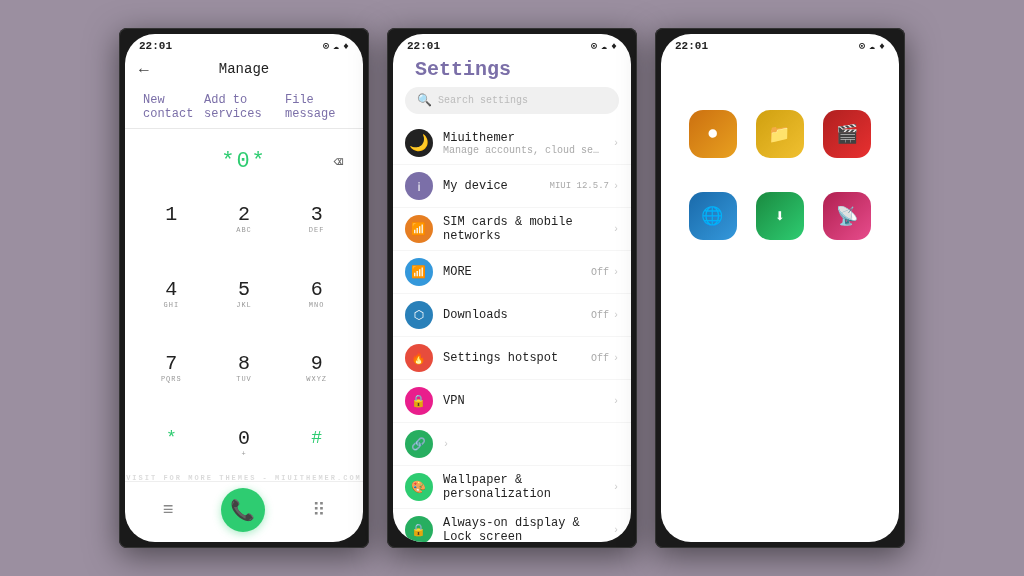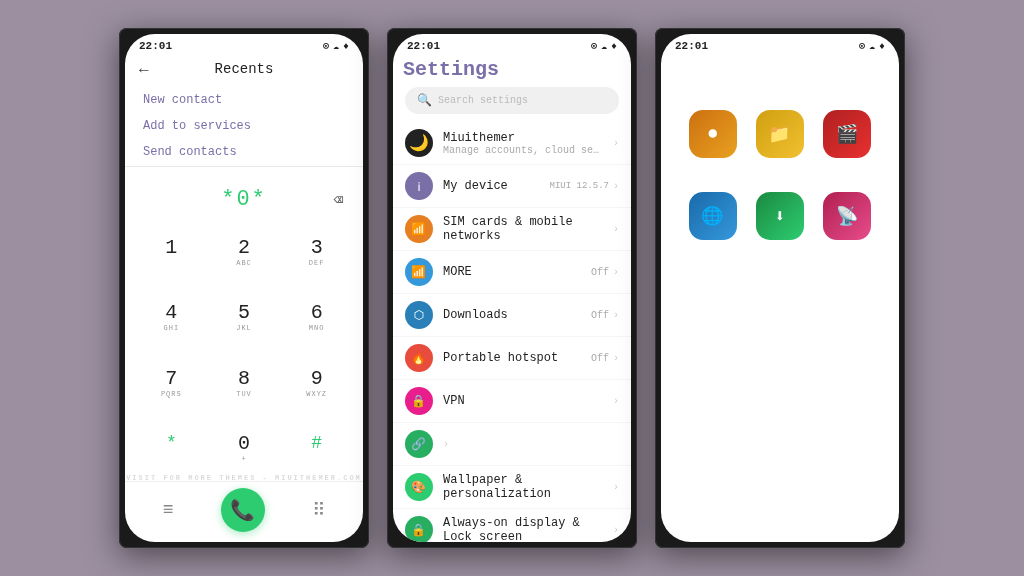--- a/index.html
+++ b/index.html
@@ -63,21 +63,21 @@
       transform: translateX(-50%);
       font-size: 14px;
       font-weight: 500;
       color: #222;
     }
     .back-arrow { font-size: 16px; color: #444; cursor: pointer; }
 
     .dialer-actions {
       padding: 6px 18px 4px;
       display: flex;
-      flex-direction: column;
+      flex-direction: row;
       gap: 6px;
       border-bottom: 1px solid #e8e8e8;
       margin-bottom: 4px;
     }
     .dialer-action-link {
       font-size: 12px;
       color: #7b6fa8;
       cursor: pointer;
       padding: 3px 0;
     }
@@ -145,21 +145,21 @@
       background: #2ecc71;
       display: flex;
       align-items: center;
       justify-content: center;
       font-size: 20px;
       color: white;
       cursor: pointer;
       box-shadow: 0 2px 8px rgba(46,204,113,0.4);
     }
     .settings-title-bar {
-      padding: 2px 10px 6px;
+      padding: 2px 22px 6px;
       font-size: 20px;
       font-weight: 600;
       color: #7b6fa8;
     }
     .settings-search {
       margin: 0 12px 8px;
       background: #f0f0f0;
       border-radius: 20px;
       display: flex;
       align-items: center;
@@ -285,26 +285,26 @@
     <div class="status-bar">
       <span class="time">22:01</span>
       <div class="status-icons">
         <span>⊙</span>
         <span>☁</span>
         <span>♦</span>
       </div>
     </div>
     <div class="dialer-header">
       <span class="back-arrow">←</span>
-      <span class="dialer-title">Recents</span>
+      <span class="dialer-title">Manage</span>
     </div>
     <div class="dialer-actions">
       <span class="dialer-action-link">New contact</span>
       <span class="dialer-action-link">Add to services</span>
-      <span class="dialer-action-link">Send contacts</span>
+      <span class="dialer-action-link">File message</span>
     </div>
     <div class="dialer-display">
       <span>*0*</span>
       <span class="dialer-backspace">⌫</span>
     </div>
     <div class="dialer-grid">
       <div class="dialer-key">
           <span class="num">1</span>
           <span class="sub"></span>
         </div>
@@ -435,21 +435,21 @@
           <span>Off</span>
           <span class="chevron">›</span>
         </div>
       </div>
 
       <div class="settings-item">
         <div class="settings-icon" style="background:#e74c3c;">
             <span style="color:#fff;font-size:12px;">🔥</span>
           </div>
         <div class="settings-item-content">
-          <div class="settings-item-title">Portable hotspot</div>
+          <div class="settings-item-title">Settings hotspot</div>
         </div>
         <div class="settings-item-right">
           <span>Off</span>
           <span class="chevron">›</span>
         </div>
       </div>
 
       <div class="settings-item">
         <div class="settings-icon" style="background:#e91e8c;">
             <span style="color:#fff;font-size:12px;">🔒</span>

